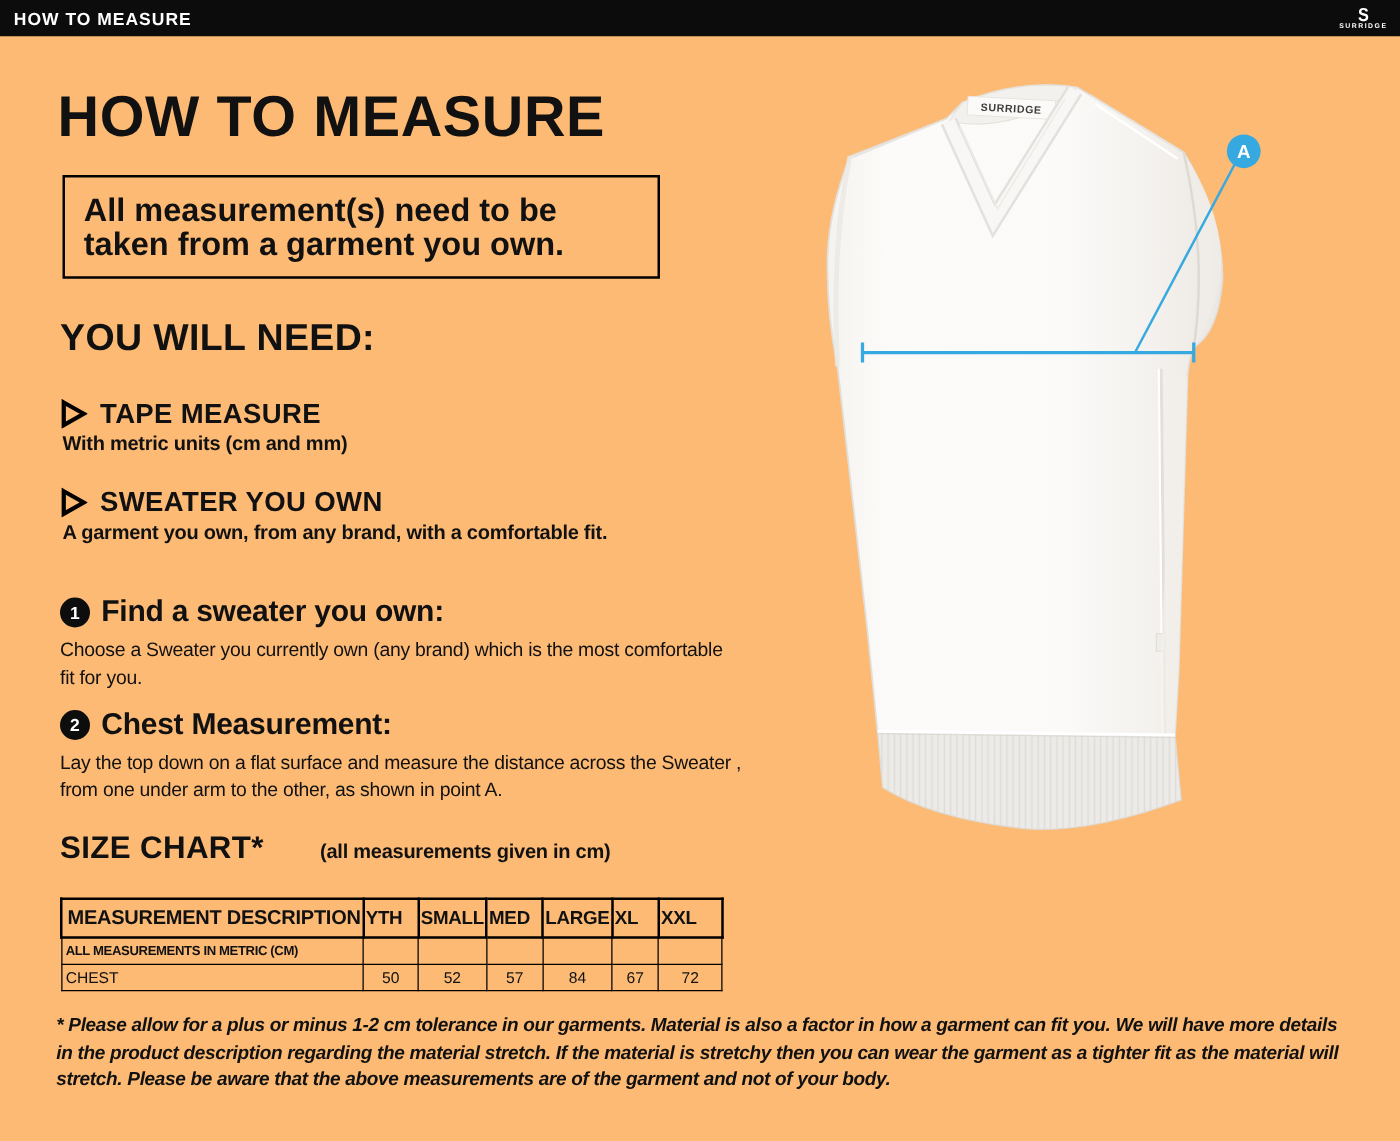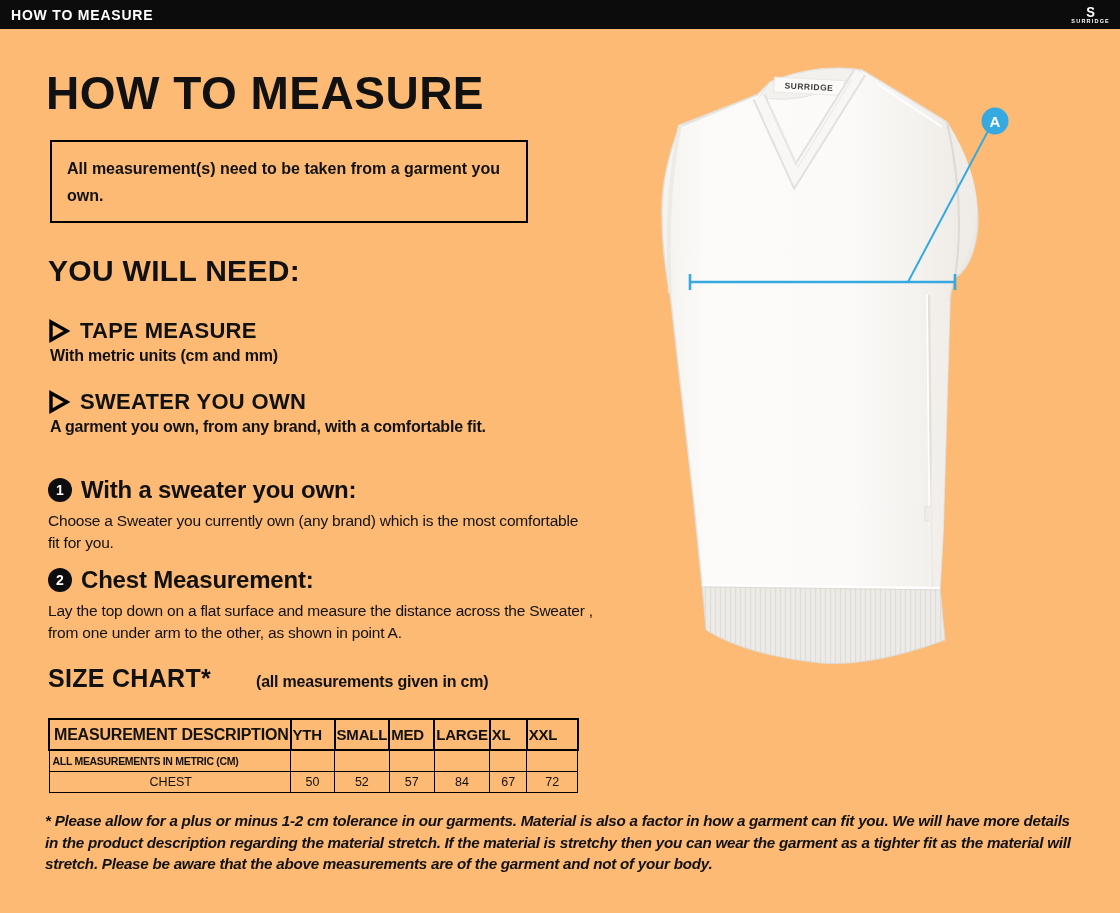--- a/index.html
+++ b/index.html
@@ -10,21 +10,21 @@
   .topbar{position:absolute;left:0;top:0;width:1120px;height:29px;background:#0c0c0c;
           display:flex;align-items:center;justify-content:space-between;}
   .topbar-title{color:#fff;font-size:14px;font-weight:700;letter-spacing:.8px;margin-left:11px;}
   .brand{display:flex;flex-direction:column;align-items:center;margin-right:10px;line-height:1;}
   .brand .s-icon{color:#fff;font-weight:700;font-size:13px;transform:scaleY(1.15);}
   .brand .brand-name{color:#fff;font-size:5.5px;font-weight:700;letter-spacing:1.2px;margin-top:1px;}
 
   
   .h1{position:absolute;left:46px;top:66px;font-size:46px;font-weight:800;letter-spacing:.5px;}
   .notice{position:absolute;left:50px;top:140px;width:444px;border:2.5px solid #000;
-          padding:13px 15px 12px 15px;font-size:16px;font-weight:700;line-height:27px;}
+          padding:13px 15px 12px 15px;font-size:26px;font-weight:700;line-height:27px;}
   .h2{position:absolute;left:48px;top:254px;font-size:30px;font-weight:800;letter-spacing:.3px;}
 
   .need-item{position:absolute;left:48px;}
   .need-item .row{display:flex;align-items:center;gap:10px;}
   .need-title{font-size:22px;font-weight:800;letter-spacing:.3px;}
   .need-desc{font-size:16px;font-weight:700;margin-top:3px;margin-left:2px;letter-spacing:-.2px;}
   .tri{width:22px;height:24px;flex:0 0 auto;}
 
   .step{position:absolute;left:48px;}
   .step .row{display:flex;align-items:center;gap:9px;}
@@ -38,21 +38,21 @@
   .sc-caption{font-size:16px;font-weight:700;letter-spacing:-.2px;margin-left:36px;}
 
   
   table.size{position:absolute;left:48px;top:718px;border-collapse:collapse;table-layout:fixed;}
   table.size td{border:1.5px solid #000;overflow:hidden;white-space:nowrap;}
   table.size tr.hdr td{border:2px solid #000;height:27px;font-size:15px;font-weight:700;
                        text-align:left;letter-spacing:-.2px;}
   table.size tr.hdr td.desc{text-align:left;padding-left:4px;font-size:16px;}
   table.size tr.metric td{height:18px;font-size:10.5px;font-weight:700;padding-left:3px;letter-spacing:-.3px;}
   table.size tr.vals td{height:18px;font-size:12.5px;text-align:center;}
-  table.size tr.vals td.desc{text-align:center;padding-left:3px;}
+  table.size tr.vals td.desc{text-align:left;padding-left:3px;}
 
   .footnote{position:absolute;left:45px;top:810px;width:1040px;font-size:15.2px;font-weight:700;
             font-style:italic;line-height:21.5px;letter-spacing:-.25px;}
 
   
   .diagram{position:absolute;left:628px;top:55px;width:470px;height:625px;}
 </style>
 </head>
 <body>
 
@@ -90,21 +90,21 @@
         <polygon points="3,3 19,12 3,21" fill="none" stroke="#000" stroke-width="3.4" stroke-linejoin="miter"></polygon>
       </svg>
       <span class="need-title">TAPE MEASURE</span>
     </div>
     <div class="need-desc">With metric units (cm and mm)</div>
   </div>
 
   <div class="step" style="top:476px;">
     <div class="row">
       <div class="badge">1</div>
-      <span class="step-title">With a sweater you own:</span>
+      <span class="step-title">Find a sweater you own:</span>
     </div>
     <div class="step-desc">Choose a Sweater you currently own (any brand) which is the most comfortable fit for you.</div>
   </div>
 
   <div class="step" style="top:566px;">
     <div class="row">
       <div class="badge">2</div>
       <span class="step-title">Chest Measurement:</span>
     </div>
     <div class="step-desc">Lay the top down on a flat surface and measure the distance across the Sweater , from one under arm to the other, as shown in point A.</div>

